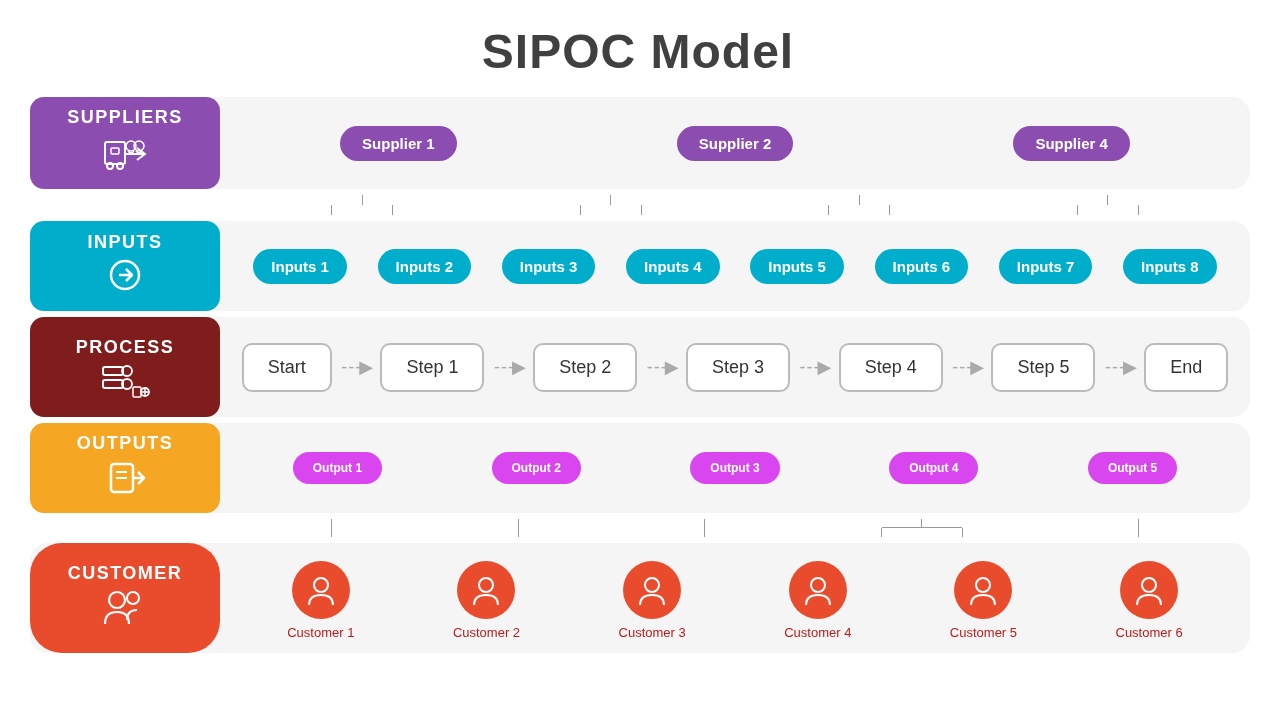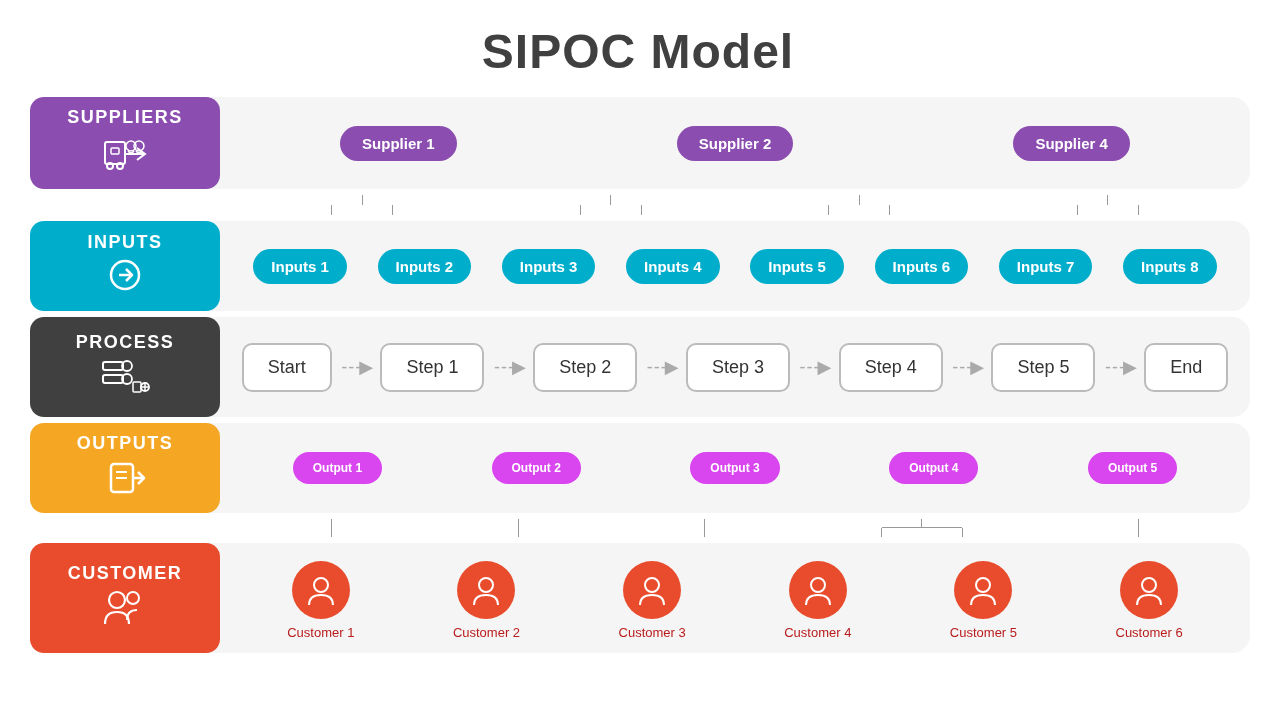--- a/index.html
+++ b/index.html
@@ -49,23 +49,23 @@
       font-weight: 800;
       font-size: 18px;
       letter-spacing: 1.5px;
     }
     .row-label .label-icon {
       font-size: 30px;
       margin-top: 4px;
     }
     .suppliers-label { background: #8B4DAF; }
     .inputs-label { background: #00AECC; }
-    .process-label { background: #404040; }
+    .process-label { background: #7f1d1d; justify-content: flex-end; }
     .outputs-label { background: #F5A623; }
-    .customer-label { background: #E84C2C; }
+    .customer-label { background: #E84C2C; border-radius: 32px; }
 
     .row-content {
       flex: 1;
       display: flex;
       align-items: center;
       justify-content: space-around;
       padding: 10px 18px;
     }
 
     

